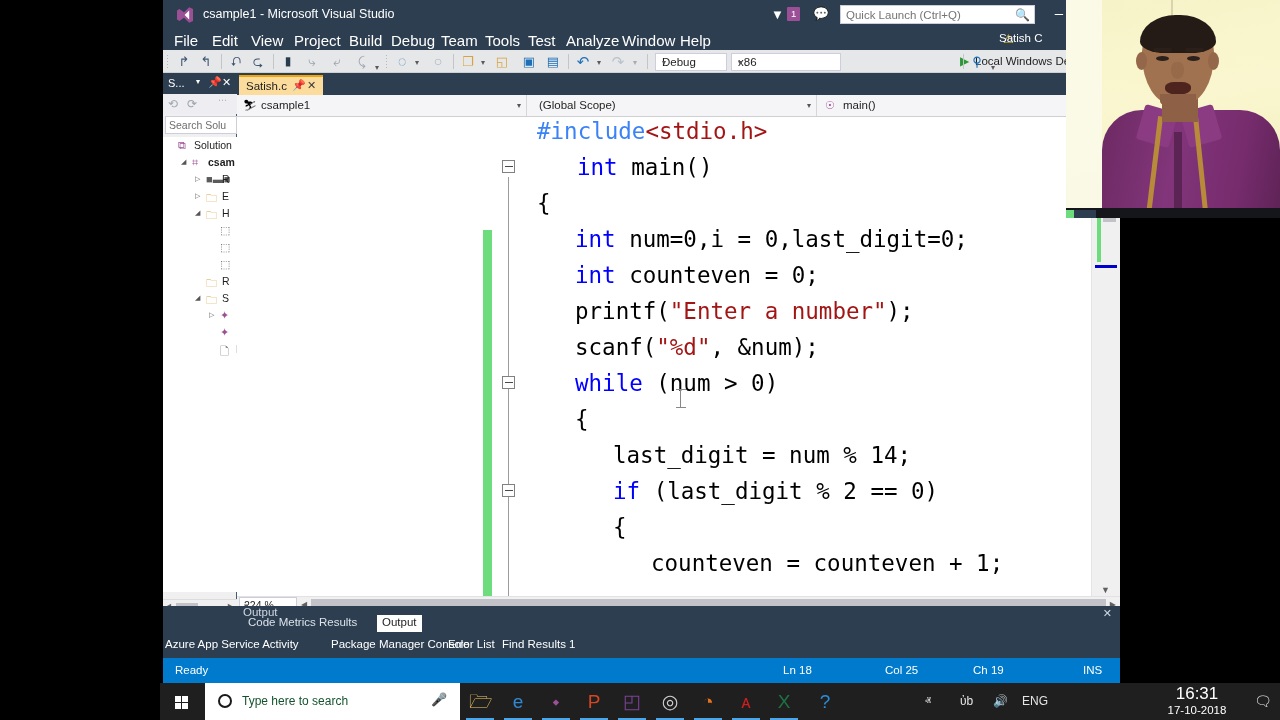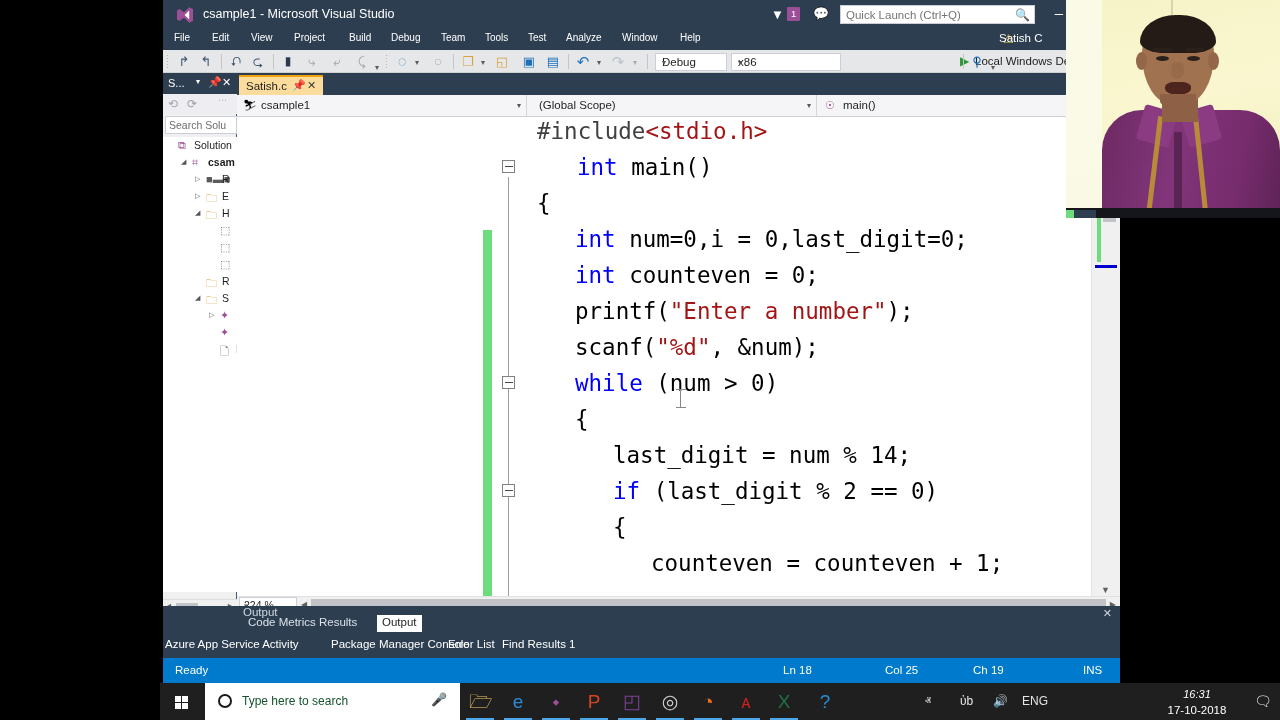--- a/index.html
+++ b/index.html
@@ -51,21 +51,21 @@
     position: absolute; left: 885px; top: 6px; width: 22px; height: 16px;
     color: #fff; font-size: 15px; text-align: center; line-height: 14px;
   }
 
   
   .menubar {
     position: absolute; left: 0; top: 29px; width: 957px; height: 21px;
     background: #2d3e50;
   }
   .menubar .mi {
-    position: absolute; top: 3px; font-size: 10px; color: #fff;
+    position: absolute; top: 3px; font-size: 15px; color: #fff;
     white-space: nowrap; padding: 0 1px;
   }
   .user-area { position: absolute; left: 836px; top: 3px; font-size: 11.5px; color: #fff; white-space: nowrap; }
   .warn-ico { position: absolute; left: 840px; top: 3px; font-size: 12px; color: #f3c325; }
 
   
   .toolbar {
     position: absolute; left: 0; top: 50px; width: 957px; height: 23px;
     background: #e6e7e8; border-bottom: 1px solid #cfd0d1;
   }
@@ -153,21 +153,21 @@
     border: 1px solid #808080; background: #fdfdfd;
   }
   .fold-box i {
     position: absolute; left: 2px; top: 5px; width: 8px; height: 1px; background: #4a4a4a;
   }
   .code-line {
     position: absolute; left: 0; white-space: pre; font-size: 22.5px; line-height: 36px;
     font-family: "DejaVu Sans Mono", monospace; color: #000;
   }
   .kw { color: #0000ff; }
-  .pp { color: #404040; }
+  .pp { color: #3b82f6; }
   .str { color: #a31515; }
 
   .mouse-cursor {
     position: absolute; left: 439px; top: 272px; width: 10px; height: 19px;
   }
   .mouse-cursor:before, .mouse-cursor:after {
     content: ''; position: absolute; left: 0; width: 10px; height: 1px; background: #888;
   }
   .mouse-cursor:before { top: 0; }
   .mouse-cursor:after { bottom: 0; }
@@ -241,21 +241,21 @@
   .tb-app {
     position: absolute; top: 0; width: 40px; height: 37px; text-align: center;
   }
   .tb-app .g { position: absolute; left: 9px; top: 8px; width: 22px; height: 22px; font-size: 19px; line-height: 22px; }
   .tb-app.running:after {
     content: ''; position: absolute; left: 6px; bottom: 0; width: 28px; height: 2px; background: #4ca6ea;
   }
   .tray { position: absolute; top: 0; height: 37px; }
   .tray .ti { position: absolute; top: 11px; font-size: 12px; color: #e6e6e6; }
   .clock { position: absolute; right: 46px; top: 3px; width: 74px; text-align: center; }
-  .clock .t { font-size: 11px; color: #fff; display: block; line-height: 16px; font-style: italic; }
+  .clock .t { font-size: 17px; color: #fff; display: block; line-height: 16px; }
   .clock .d { font-size: 11.5px; color: #fff; display: block; line-height: 16px; }
   .notif-center { position: absolute; right: 8px; top: 10px; font-size: 14px; color: #e6e6e6; }
 
   
   #webcam {
     position: absolute; left: 1066px; top: 0; width: 214px; height: 218px;
     overflow: hidden;
     background: linear-gradient(170deg, #f7f3c8 0%, #faf6cf 45%, #f2eebd 100%);
   }
   #webcam .wall-seam { position: absolute; left: 105px; top: 0; width: 2px; height: 40px; background: rgba(160,155,110,.35); }

